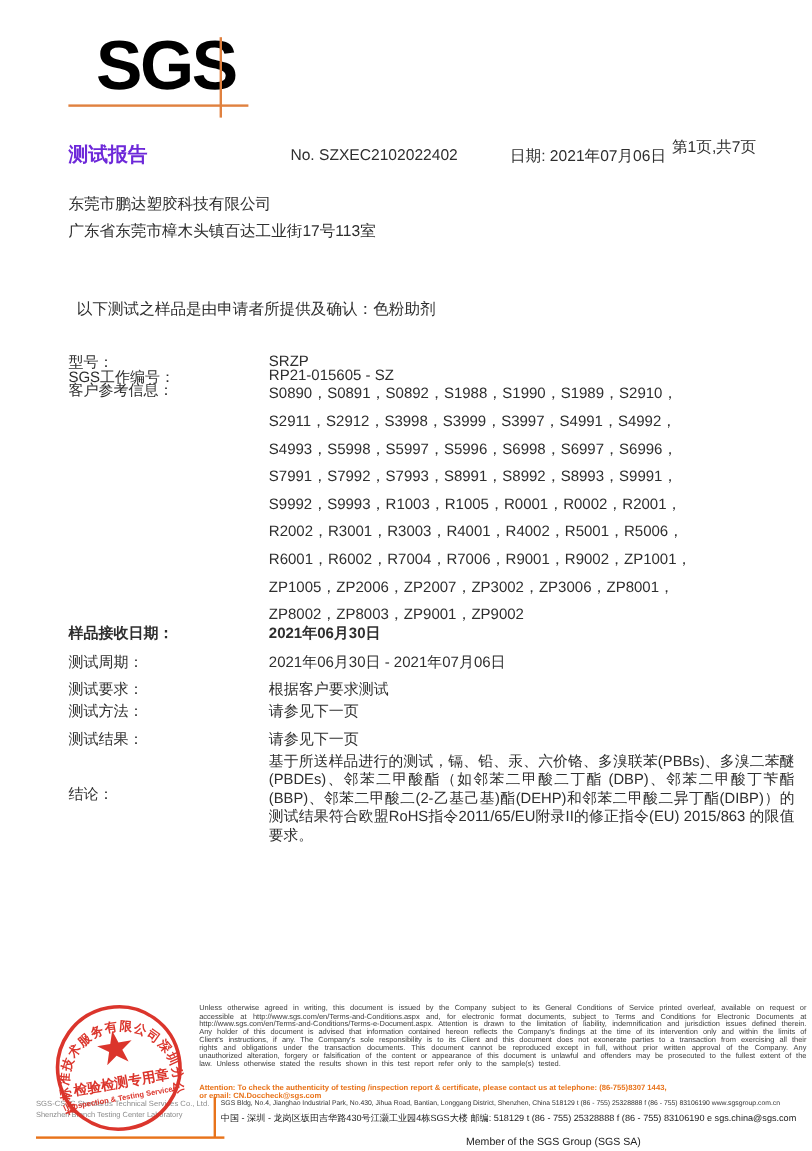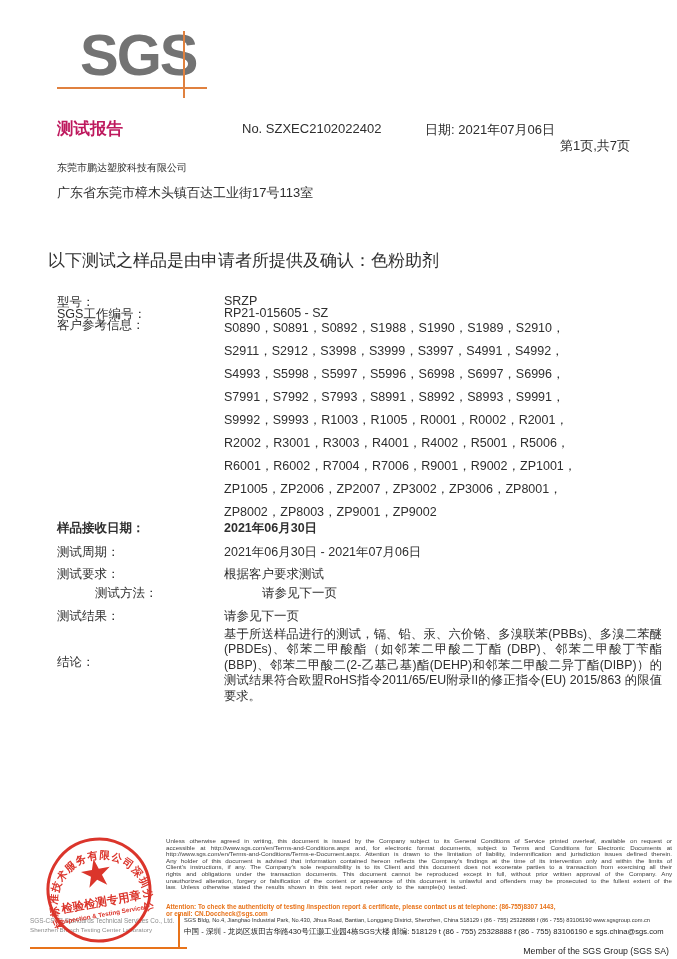--- a/index.html
+++ b/index.html
@@ -2,50 +2,50 @@
 <html><head>
 <meta charset="utf-8">
 <style>
   html,body{margin:0;padding:0;background:#fff;}
   .page{
     position:relative;width:677px;height:959px;background:#ffffff;overflow:hidden;
     font-family:"Liberation Sans","DejaVu Sans",sans-serif;color:#2e2e2e;
   }
   .abs{position:absolute;}
   
-  .logo-text{left:80px;top:26px;font-size:58px;font-weight:700;color:#737373;letter-spacing:-2px;line-height:1;}
+  .logo-text{left:80px;top:26px;font-size:58px;font-weight:700;color:#000000;letter-spacing:-2px;line-height:1;}
   .logo-hline{left:57px;top:87px;width:150px;height:2px;background:#e0813f;}
   .logo-vline{left:183px;top:31px;width:2px;height:67px;background:#e0813f;}
   
-  .doc-title{left:57px;top:118px;font-size:16.5px;font-weight:700;color:#be185d;}
+  .doc-title{left:57px;top:118px;font-size:16.5px;font-weight:700;color:#6d28d9;}
   .report-no{left:242px;top:121px;font-size:13px;}
   .report-date{left:425px;top:121px;font-size:13px;}
-  .report-page{left:560px;top:137px;font-size:13px;}
+  .report-page{left:560px;top:114px;font-size:13px;}
   
-  .company{left:57px;top:161px;font-size:10px;}
+  .company{left:57px;top:161px;font-size:13px;}
   .address{left:57px;top:184px;font-size:13px;}
-  .note{left:48px;top:249px;font-size:17px;}
+  .note{left:64px;top:249px;font-size:13px;}
   
   .lbl{left:57px;font-size:12.5px;}
   .val{left:224px;font-size:12.5px;}
   .t-job{top:271px;margin-top:35px;} .t-model{top:294px;} .t-ref{top:317px;}
   .t-recv{top:520px;font-weight:bold;} .t-period{top:544px;} .t-req{top:566px;}
-  .t-method{top:585px;margin-left:38px;} .t-result{top:608px;} .t-concl{top:654px;}
+  .t-method{top:585px;} .t-result{top:608px;} .t-concl{top:654px;}
   .ref-lines{left:224px;top:317px;font-size:12.5px;line-height:23px;}
   .conclusion-text{left:224px;top:627px;width:438px;font-size:12.3px;line-height:15.4px;text-align:justify;}
   
   .legal{left:166px;top:838px;width:506px;font-size:6.2px;line-height:6.6px;color:#3c3c3c;text-align:justify;word-spacing:2px;}
   .attention{left:166px;top:903px;width:506px;font-size:6.4px;line-height:7.2px;color:#e8731a;font-weight:700;}
   .f-company1{left:30px;top:917px;width:155px;font-size:6.4px;color:#8c8c8c;}
   .f-company2{left:30px;top:926px;width:155px;font-size:6.2px;color:#8c8c8c;}
   .f-vline{left:178px;top:914px;width:1.5px;height:34px;background:#e8731a;}
   .f-addr-en{left:184px;top:917px;width:488px;font-size:5.7px;color:#333;white-space:nowrap;}
   .f-addr-cn{left:184px;top:927px;width:488px;font-size:7.6px;color:#222;white-space:nowrap;}
   .f-hline{left:30px;top:947px;width:157px;height:1.5px;background:#e8731a;}
-  .member{left:0;top:946px;width:669px;text-align:right;font-size:8.8px;color:#222;}
+  .member{left:0;top:946px;width:534px;text-align:right;font-size:8.8px;color:#222;}
   .stamp-wrap{left:24px;top:824px;width:150px;height:134px;}
 </style>
 </head>
 <body>
 
 <div class="page">
 
   <div class="abs logo-text">SGS</div>
   <div class="abs logo-hline"></div>
   <div class="abs logo-vline"></div>

